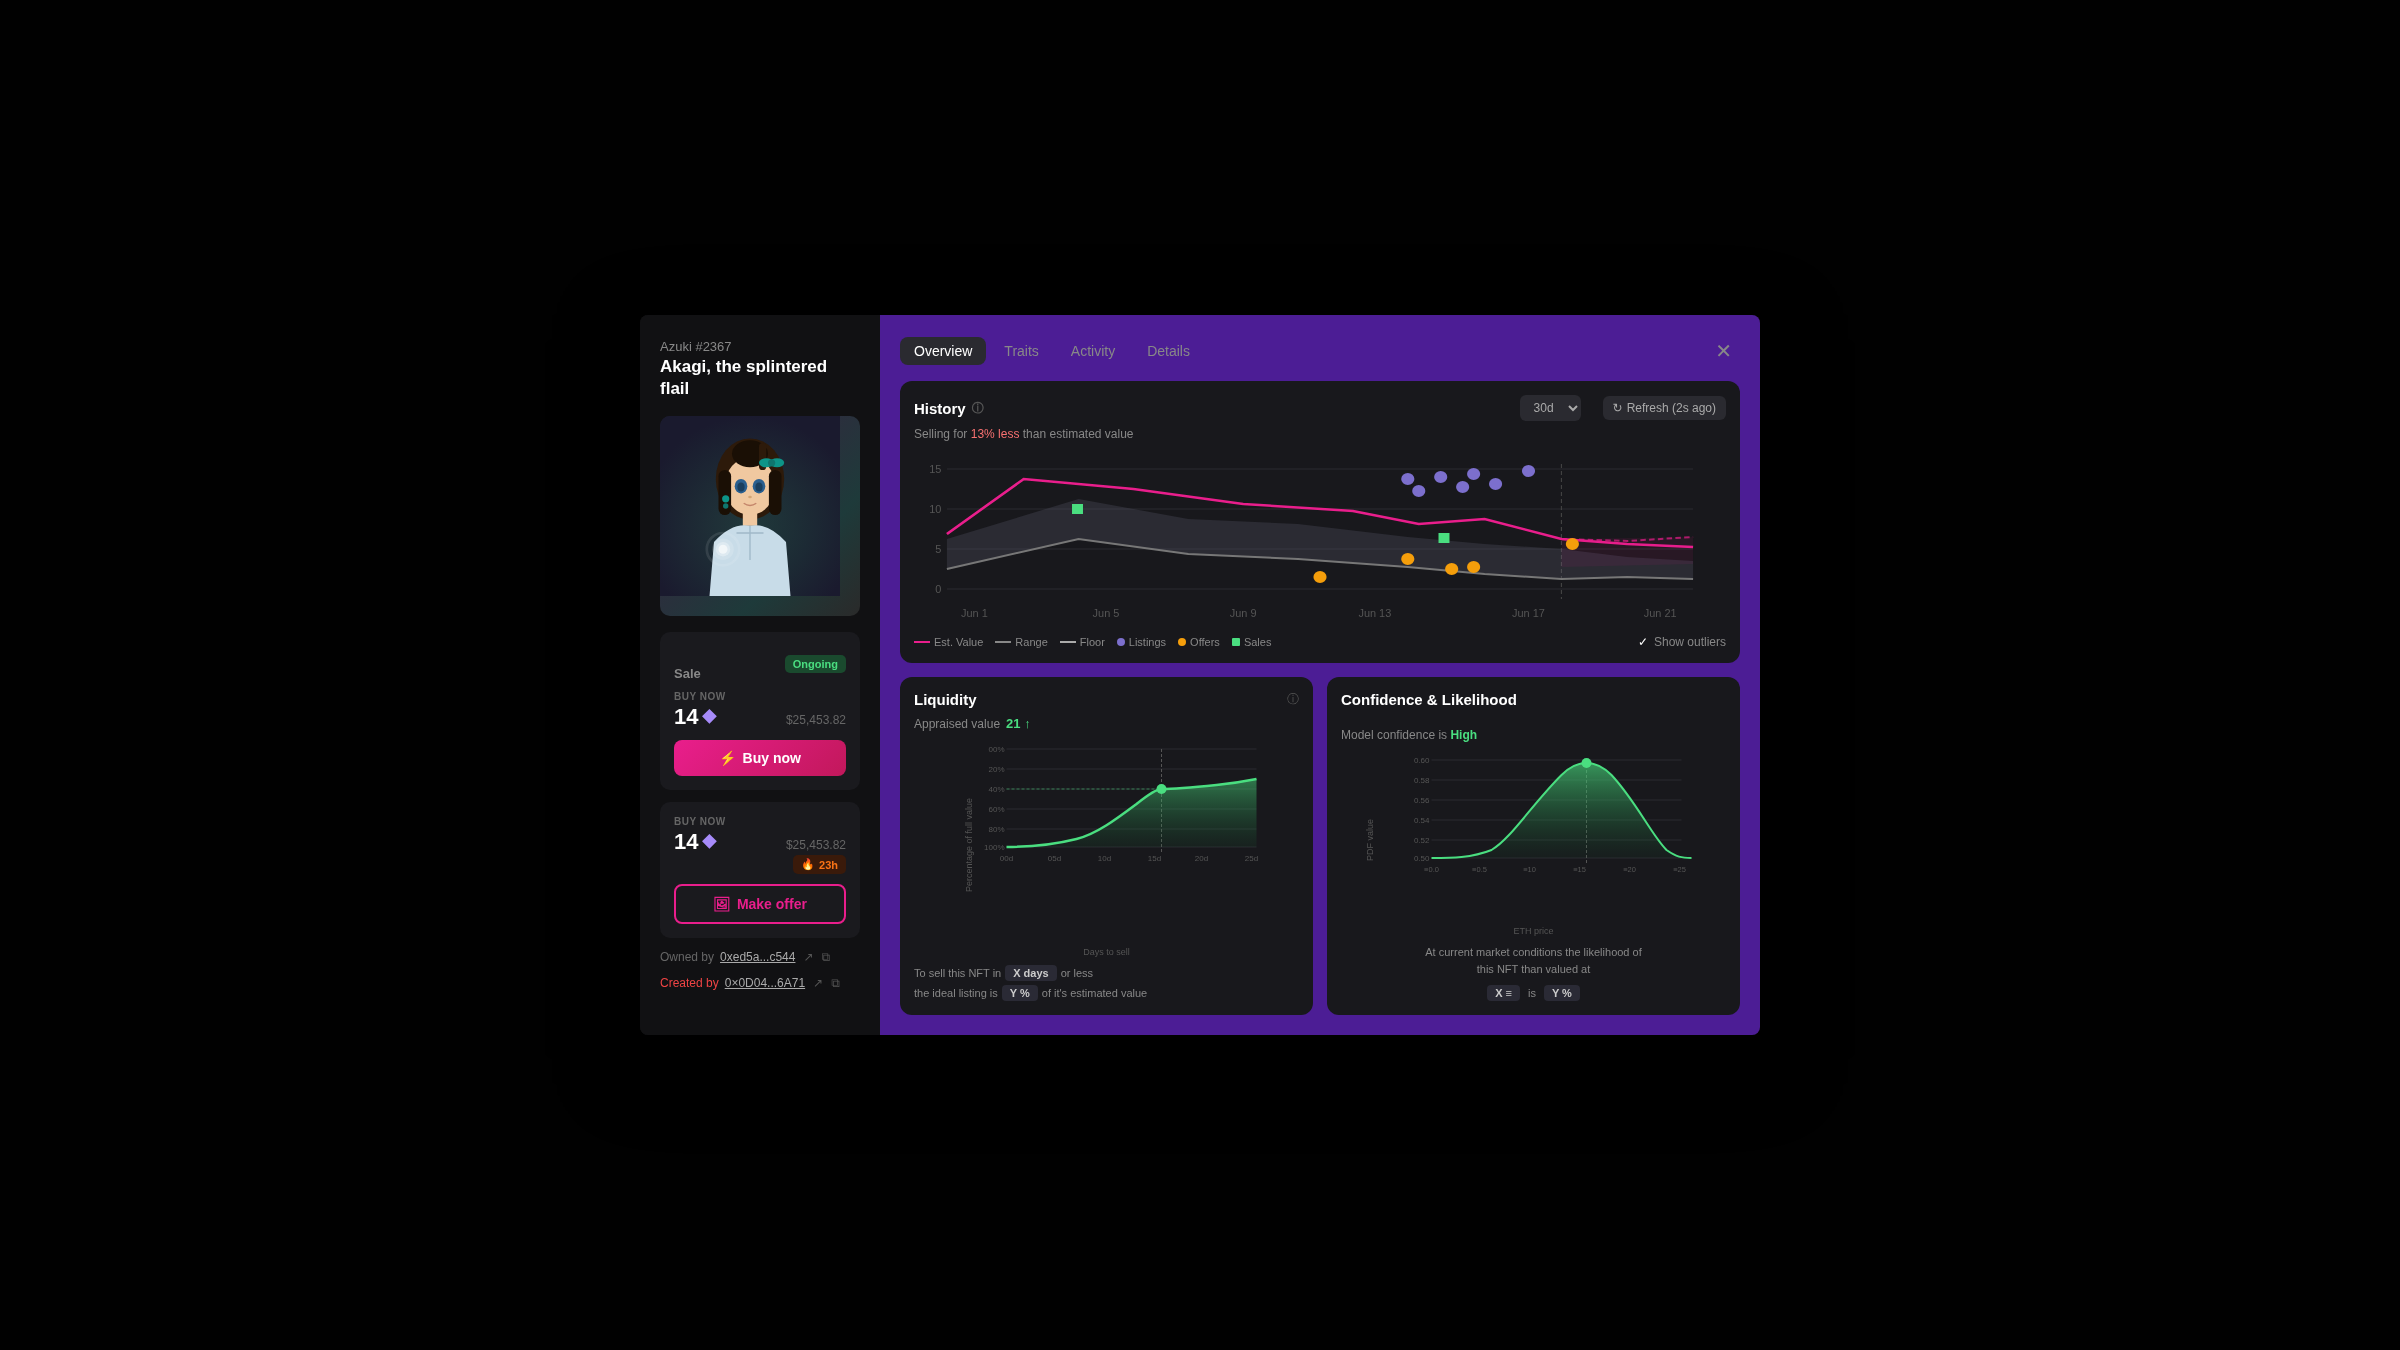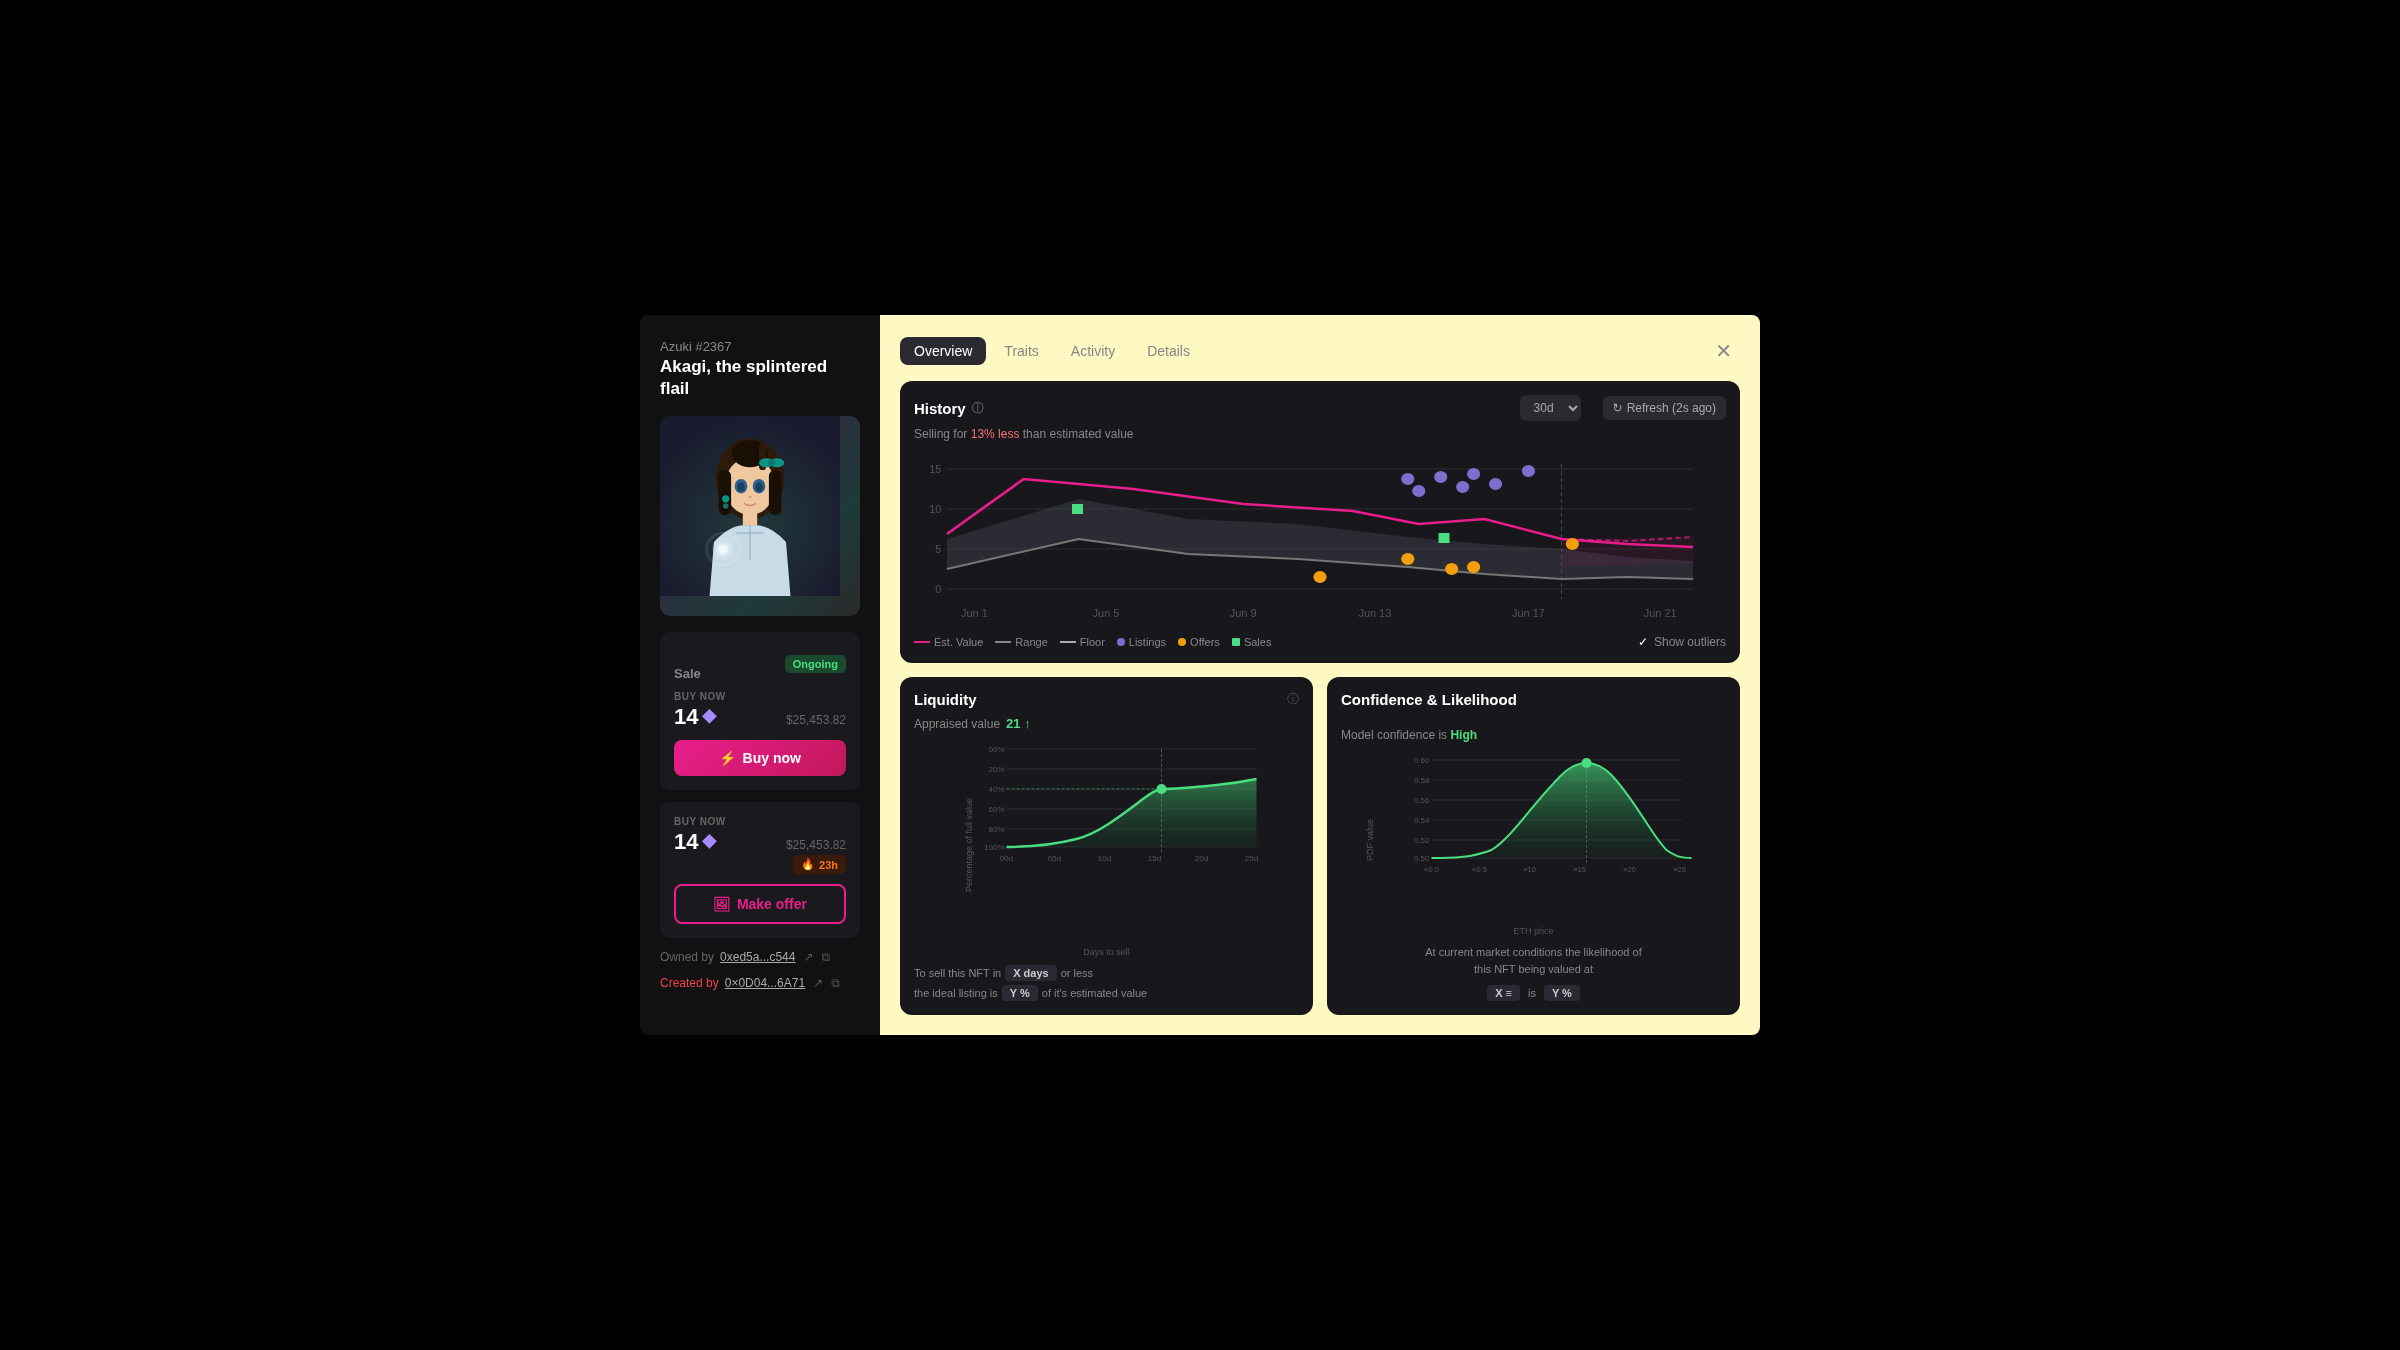--- a/index.html
+++ b/index.html
@@ -207,21 +207,21 @@
 
     .meta-icon {
       color: #555;
       cursor: pointer;
       margin-left: 2px;
     }
 
     
     .right-panel {
       flex: 1;
-      background: #fef9c3;
+      background: #4c1d95;
       display: flex;
       flex-direction: column;
       padding: 20px;
       gap: 14px;
       overflow: hidden;
     }
 
     .tabs-row {
       display: flex;
       align-items: center;
@@ -834,21 +834,21 @@
               <text x="178" y="122" fill="#555" font-size="7.5" text-anchor="middle">≡15</text>
               <text x="228" y="122" fill="#555" font-size="7.5" text-anchor="middle">≡20</text>
               <text x="278" y="122" fill="#555" font-size="7.5" text-anchor="middle">≡25</text>
             </svg>
           </div>
           <div style="text-align:center;font-size:9px;color:#555;margin-top:-4px;">ETH price</div>
 
           <div class="chart-bottom-info">
             <div style="text-align:center;line-height:1.5;">
               <span>At current market conditions the likelihood of</span><br>
-              <span>this NFT being valued at</span>
+              <span>this NFT than valued at</span>
             </div>
             <div class="inline-flex" style="justify-content:center;margin-top:4px;">
               <span class="highlight-pill">X ≡</span>
               <span style="padding:0 4px;">is</span>
               <span class="highlight-pill">Y %</span>
             </div>
           </div>
         </div>
 
       </div>

